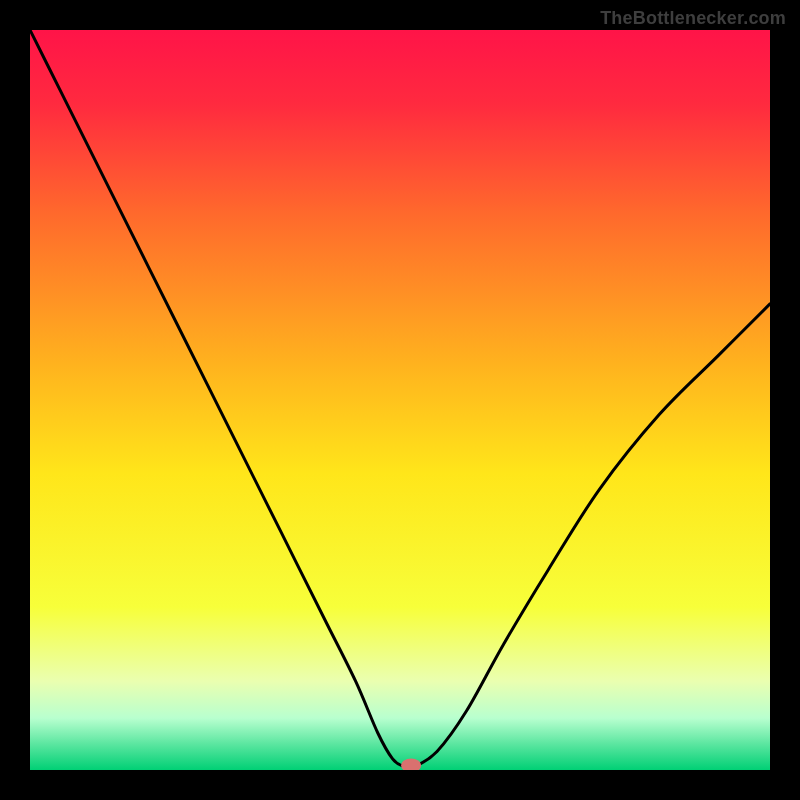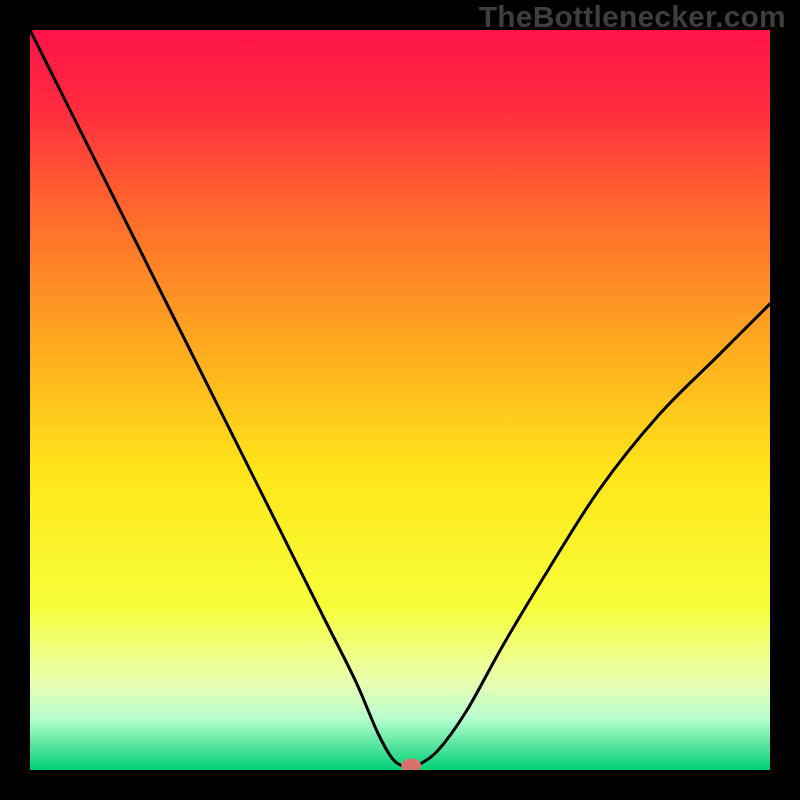--- a/index.html
+++ b/index.html
@@ -12,24 +12,24 @@
     overflow: hidden;
   }
   .frame {
     position: relative;
     width: 800px;
     height: 800px;
     background: #000;
   }
   .watermark {
     position: absolute;
-    top: 0;
+    top: 8px;
     right: 14px;
     color: #3e3e3e;
-    font-size: 30px;
+    font-size: 18px;
     font-weight: 600;
     letter-spacing: 0.2px;
     user-select: none;
   }
   
   .plot {
     position: absolute;
     left: 30px;
     top: 30px;
     width: 740px;

